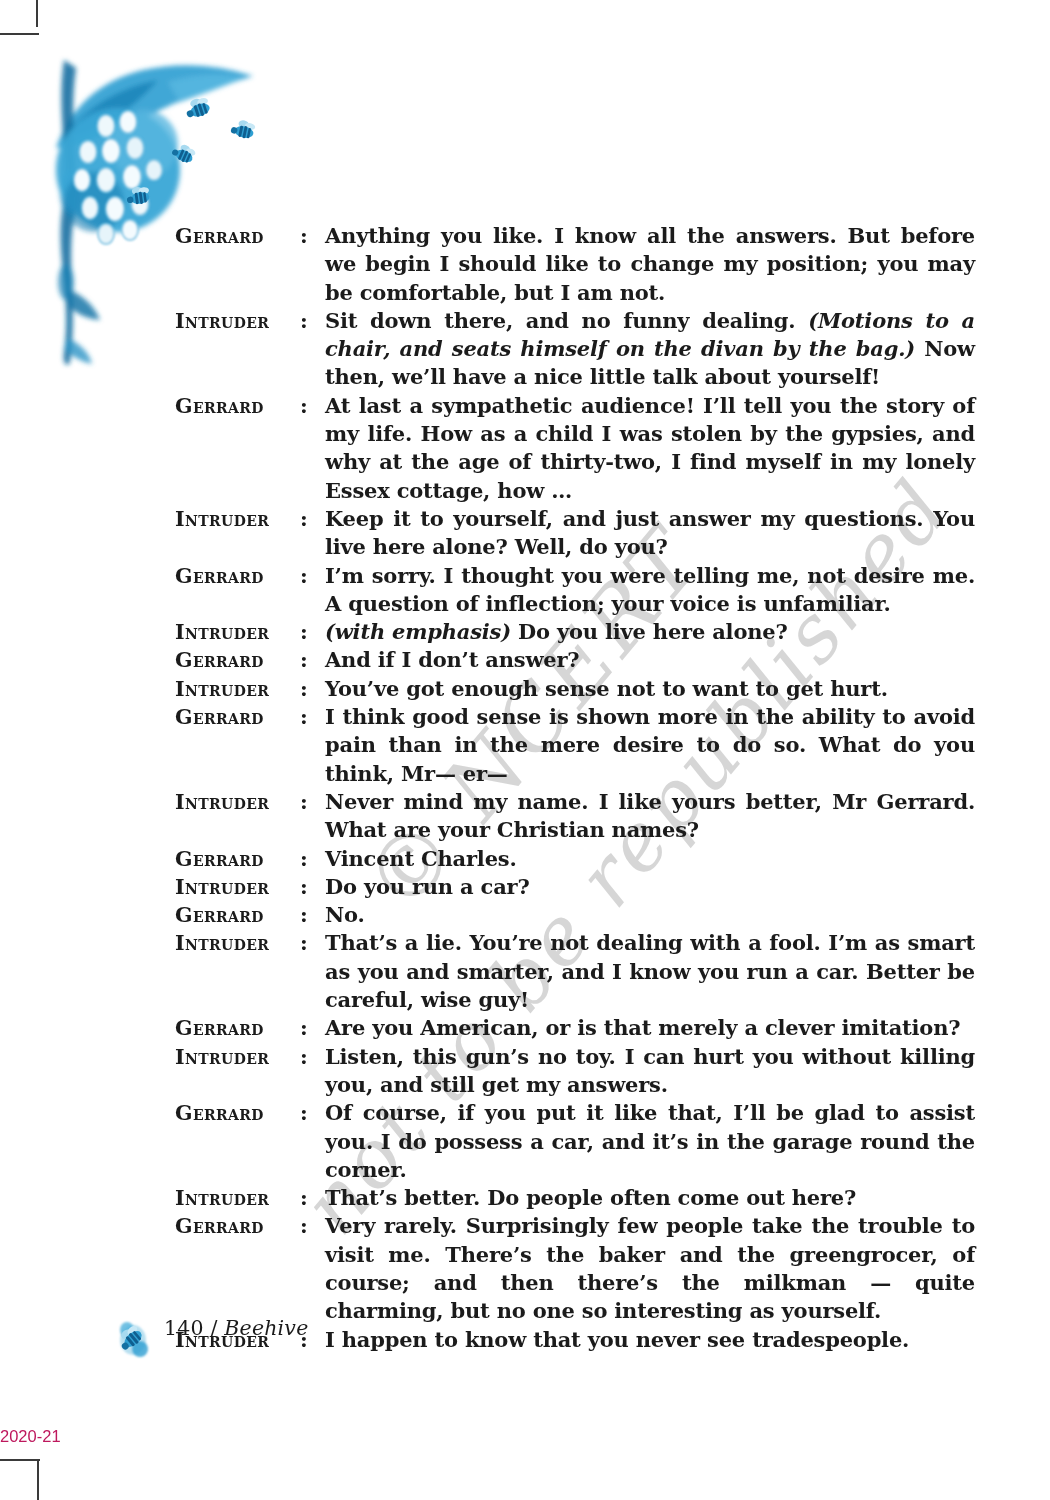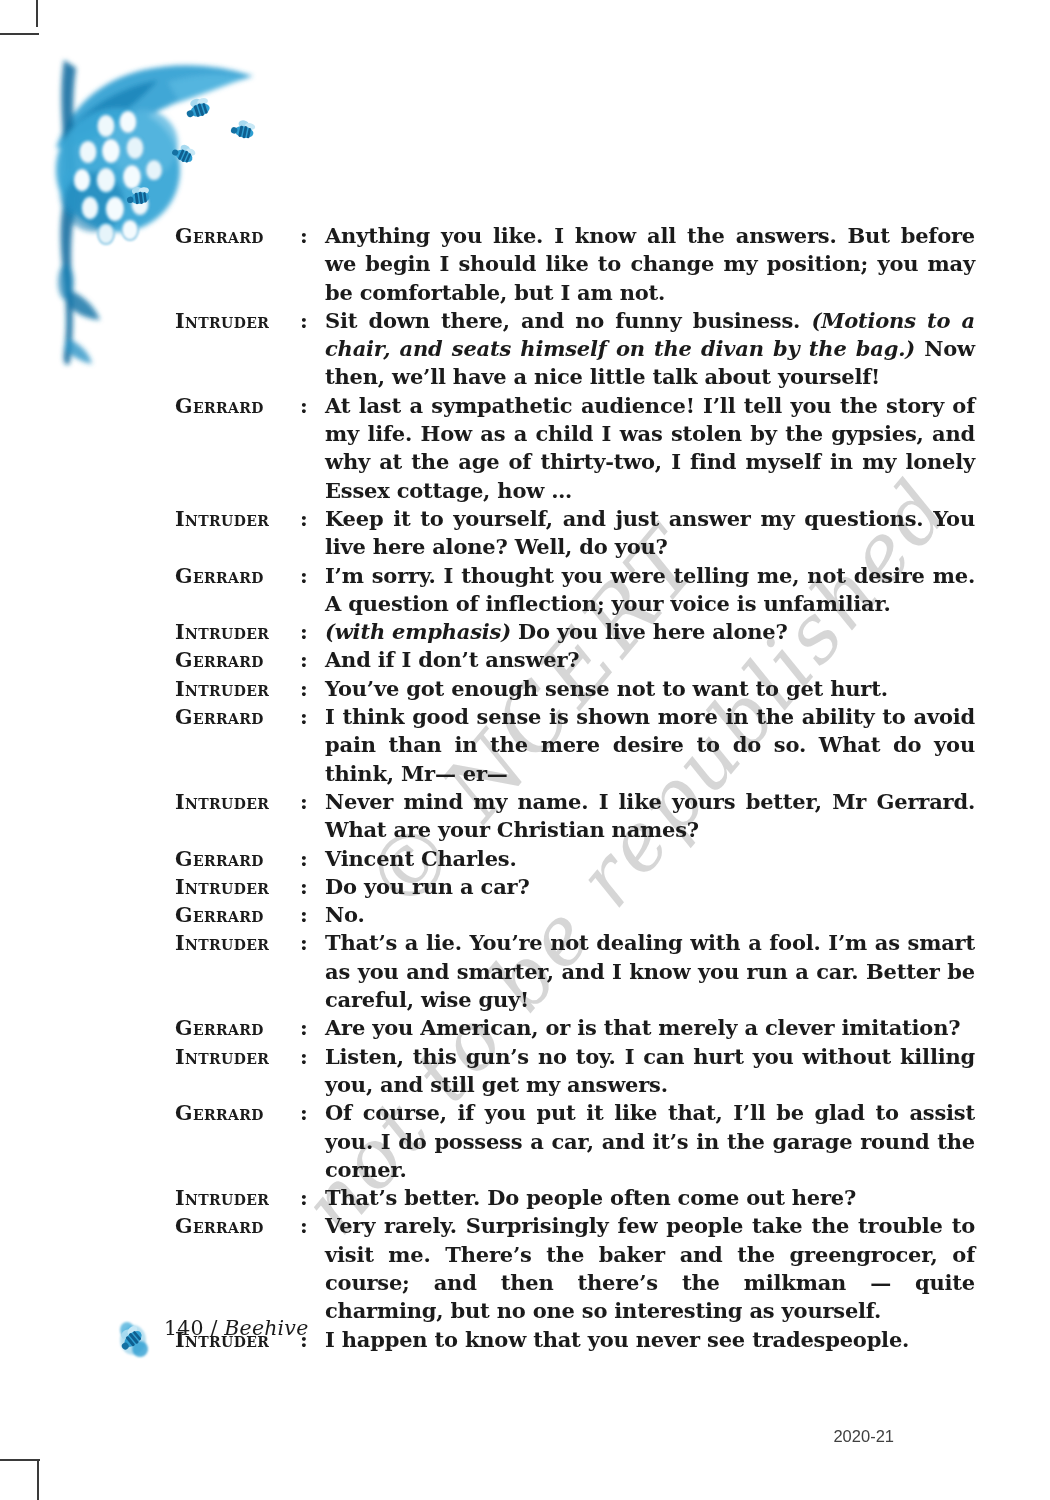--- a/index.html
+++ b/index.html
@@ -50,22 +50,22 @@
 
   
   .footer {
     position:absolute; left:113px; top:1316px; z-index:3;
     display:flex; align-items:flex-start; gap:11px;
   }
   .footer-label { font-size:20.5px; letter-spacing:0.2px; }
   .footer-label .book { font-style:italic; }
   .year-line {
     position:absolute; left:0; top:1427px; width:894px; z-index:3;
-    text-align:right; font-family:"Liberation Sans", sans-serif;
-    font-size:16.5px; color:#404040;
+    text-align:left; font-family:"Liberation Sans", sans-serif;
+    font-size:16.5px; color:#be185d;
   }
 </style>
 </head>
 <body>
 
 <div class="page">
 
   <div class="crop crop-tl-v"></div>
   <div class="crop crop-tl-h"></div>
   <div class="crop crop-bl-h"></div>
@@ -134,21 +134,21 @@
 
   <main class="dialogue" id="dialogue">
       <div class="entry">
         <span class="speaker">Gerrard</span>
         <span class="colon">:</span>
         <p class="line"><span>Anything you like. I know all the answers. But before we begin I should like to change my position; you may be comfortable, but I am not.</span></p>
       </div>
       <div class="entry">
         <span class="speaker">Intruder</span>
         <span class="colon">:</span>
-        <p class="line"><span>Sit down there, and no funny business. </span><em>(Motions to a chair, and seats himself on the divan by the bag.)</em><span> Now then, we’ll have a nice little talk about yourself!</span></p>
+        <p class="line"><span>Sit down there, and no funny dealing. </span><em>(Motions to a chair, and seats himself on the divan by the bag.)</em><span> Now then, we’ll have a nice little talk about yourself!</span></p>
       </div>
       <div class="entry">
         <span class="speaker">Gerrard</span>
         <span class="colon">:</span>
         <p class="line"><span>At last a sympathetic audience! I’ll tell you the story of my life. How as a child I was stolen by the gypsies, and why at the age of thirty-two, I find myself in my lonely Essex cottage, how …</span></p>
       </div>
       <div class="entry">
         <span class="speaker">Intruder</span>
         <span class="colon">:</span>
         <p class="line"><span>Keep it to yourself, and just answer my questions. You live here alone? Well, do you?</span></p>

